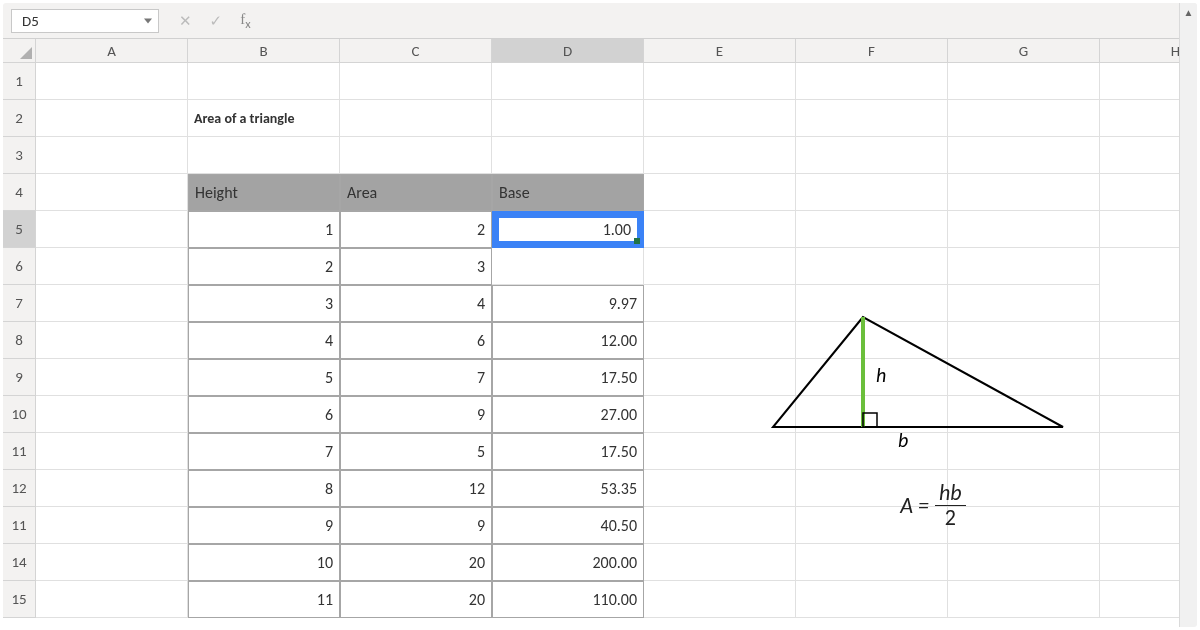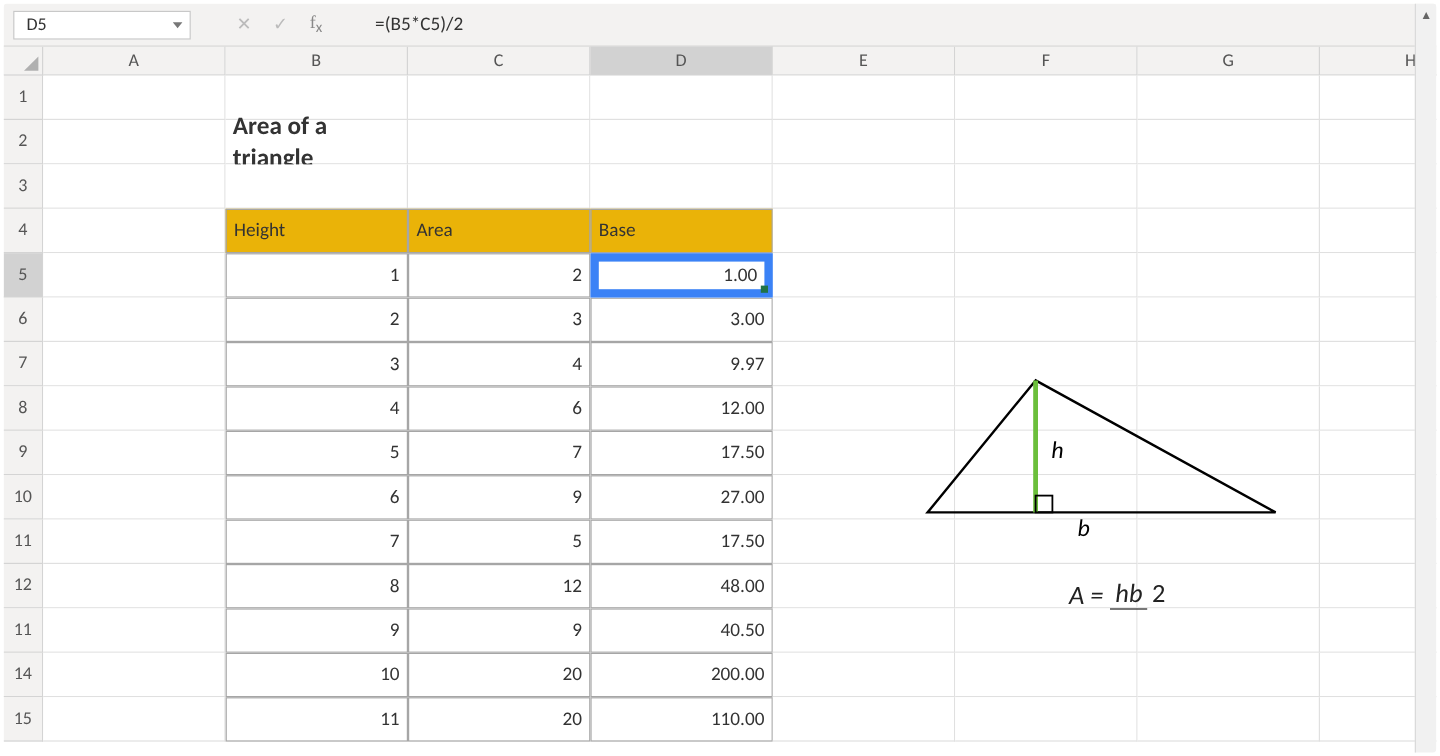--- a/index.html
+++ b/index.html
@@ -1,60 +1,59 @@
 <!DOCTYPE html>
 <html><head>
 <meta charset="utf-8">
 <style>
 *{box-sizing:border-box;margin:0;padding:0;font-family:Calibri,Arial,sans-serif}
 body{background:#fff;width:1200px;height:630px;overflow:hidden;position:relative;border:3px solid #fff;border-radius:6px}
-.fb{display:flex;align-items:center;height:36px;background:#f3f2f1;border-bottom:1px solid #d0d0d0;padding:0 8px;gap:24px}
+.fb{display:flex;align-items:center;height:36px;background:#f3f2f1;border-bottom:1px solid #d0d0d0;padding:0 8px;gap:6px}
 .nb{width:148px;height:24px;background:#fff;border:1px solid #c8c8c8;display:flex;align-items:center;padding:0 10px;font-size:15px;color:#333;position:relative}
 .nb-dd{position:absolute;right:6px;top:50%;transform:translateY(-50%);width:0;height:0;border-left:4px solid transparent;border-right:4px solid transparent;border-top:5px solid #777}
 .fb-icons{display:flex;align-items:center;gap:18px;color:#aaa;font-size:15px;padding:0 14px}
 .fx{font-family:'Times New Roman',serif;color:#888;font-size:15px}
 .fb-input{flex:1;font-size:16px;color:#333;background:transparent;border:none;outline:none;padding-left:6px}
 .grid{position:relative}
 .colh{display:flex;height:24px;background:#f3f2f1}
 .rh{width:33px;min-width:33px;border-right:1px solid #d4d4d4;border-bottom:1px solid #d4d4d4;background:#f3f2f1;position:relative}
 .rh::after{content:'';position:absolute;right:3px;bottom:3px;width:0;height:0;border-style:solid;border-width:0 0 12px 12px;border-color:transparent transparent #b0b0b0 transparent}
 .ch{width:152px;min-width:152px;border-right:1px solid #d4d4d4;border-bottom:1px solid #d4d4d4;background:#f3f2f1;display:flex;align-items:center;justify-content:center;font-size:15px;color:#555}
 .ch.active{background:#d2d2d2}
 .row{display:flex;height:37px}
 .rlabel{width:33px;min-width:33px;border-right:1px solid #d4d4d4;border-bottom:1px solid #d4d4d4;background:#f3f2f1;display:flex;align-items:center;justify-content:center;font-size:15px;color:#555}
 .rlabel.active{background:#d2d2d2}
 .cell{width:152px;min-width:152px;border-right:1px solid #e0e0e0;border-bottom:1px solid #e0e0e0;display:flex;align-items:center;padding:0 6px;font-size:16px;color:#333;background:#fff}
-.cell.title{font-weight:bold;font-size:21px;color:#333}
-.cell.hdr{background:#eab308;border:1px solid #a6a6a6;color:#333}
+.cell.title{font-weight:bold;font-size:14px;color:#333}
+.cell.hdr{background:#a3a3a3;border:1px solid #a6a6a6;color:#333}
 .cell.data{border:1px solid #a6a6a6;justify-content:flex-end}
 .cell.selected{border:7px solid #3b82f6;position:relative;z-index:5}
 .cell.selected::after{content:'';position:absolute;right:-3px;bottom:-3px;width:6px;height:6px;background:#217346}
 .tri-wrap{position:absolute;left:765px;top:304px;width:330px}
 .tri-svg{width:300px;height:140px}
 .formula{font-family:'Cambria Math','Times New Roman',serif;font-size:22px;text-align:center;margin-top:30px;color:#222;display:flex;justify-content:center;align-items:center;gap:6px}
-.frac{display:inline-flex;align-items:center;line-height:1.1}
+.frac{display:inline-flex;flex-direction:column;align-items:center;line-height:1.1}
 .frac .num{border-bottom:1.5px solid #222;padding:0 4px}
 .frac .den{padding:0 4px}
 .scrollbar{position:absolute;right:0;top:0;width:18px;height:630px;background:#f1f1f1;border-left:1px solid #dadada}
 .sb-up,.sb-down{height:18px;display:flex;align-items:center;justify-content:center;color:#666;font-size:10px}
 </style>
 </head>
 <body>
 
 <div class="fb">
   <div class="nb">
     <span>D5</span>
     <span class="nb-dd"></span>
   </div>
   <div class="fb-icons">
     <span style="color:#bbbbbb">✕</span>
     <span style="color:#bbbbbb">✓</span>
     <span class="fx">f<sub>x</sub></span>
   </div>
-  <input class="fb-input" value="=(B5*C5)/2" style="">
 </div>
 
 <div class="grid">
   <div class="colh">
     <div class="rh"></div>
   <div class="ch">A</div>
       <div class="ch">B</div>
       <div class="ch">C</div>
       <div class="ch active">D</div>
       <div class="ch">E</div>
@@ -115,21 +114,20 @@
       <div class="cell"></div>
       <div class="cell"></div>
       <div class="cell"></div>
       <div class="cell"></div>
     </div>
     <div class="row">
       <div class="rlabel">6</div>
       <div class="cell"></div>
       <div class="cell data">2</div>
       <div class="cell data">3</div>
-      <div class="cell data">3.00</div>
       <div class="cell"></div>
       <div class="cell"></div>
       <div class="cell"></div>
       <div class="cell"></div>
     </div>
     <div class="row">
       <div class="rlabel">7</div>
       <div class="cell"></div>
       <div class="cell data">3</div>
       <div class="cell data">4</div>
@@ -181,21 +179,21 @@
       <div class="cell"></div>
       <div class="cell"></div>
       <div class="cell"></div>
       <div class="cell"></div>
     </div>
     <div class="row">
       <div class="rlabel">12</div>
       <div class="cell"></div>
       <div class="cell data">8</div>
       <div class="cell data">12</div>
-      <div class="cell data">48.00</div>
+      <div class="cell data">53.35</div>
       <div class="cell"></div>
       <div class="cell"></div>
       <div class="cell"></div>
       <div class="cell"></div>
     </div>
     <div class="row">
       <div class="rlabel">11</div>
       <div class="cell"></div>
       <div class="cell data">9</div>
       <div class="cell data">9</div>

